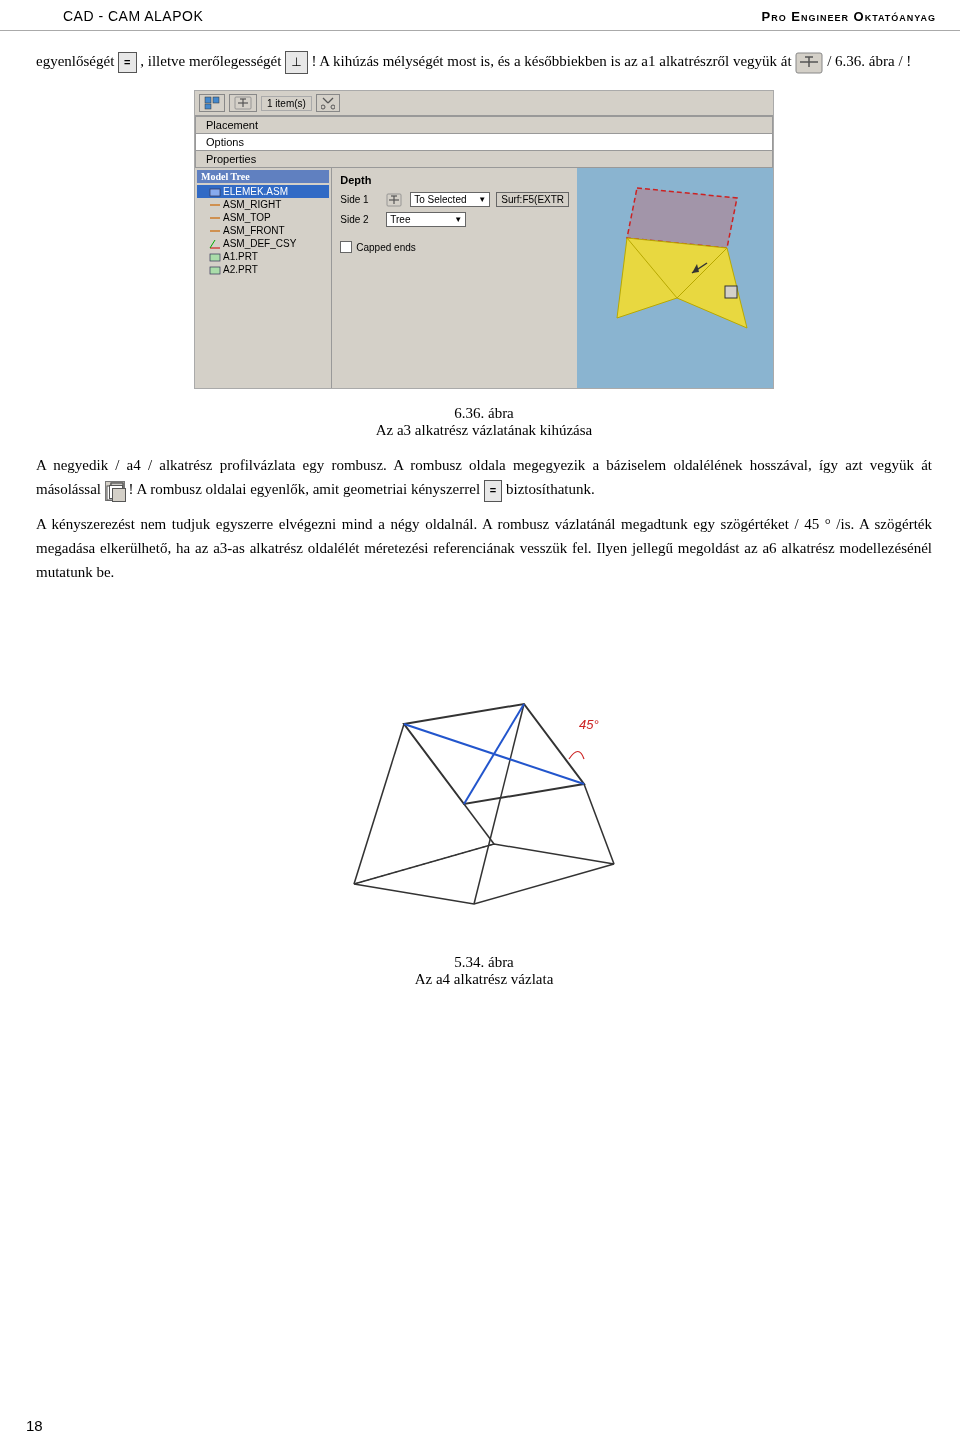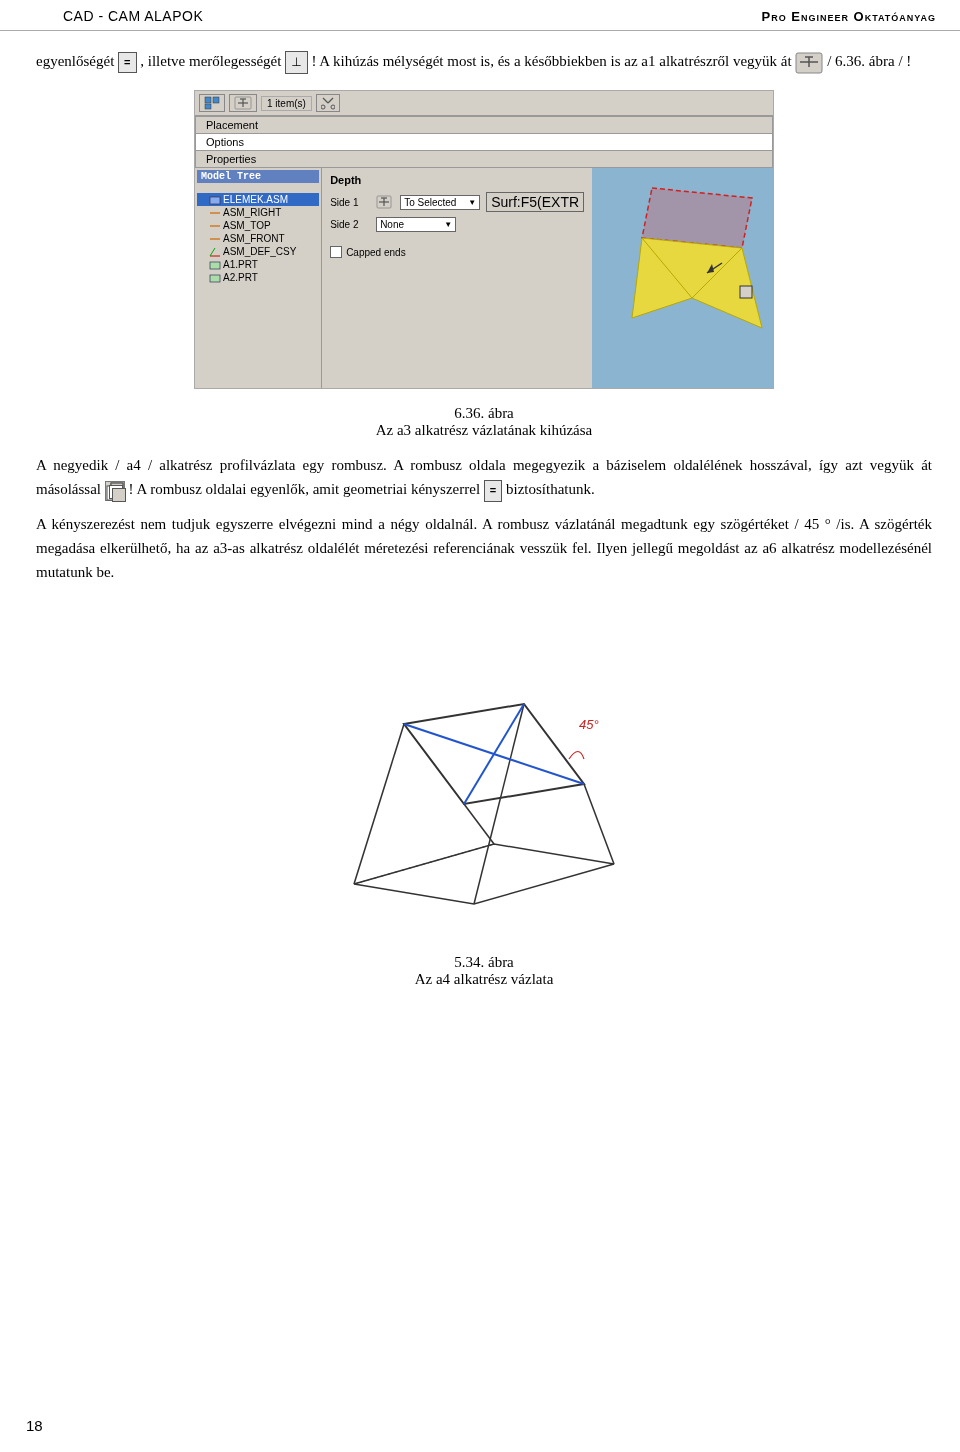--- a/index.html
+++ b/index.html
@@ -155,22 +155,22 @@
       background: #d4d0c8;
       border-right: 1px solid #999;
       padding: 2px;
     }
     .model-tree-title {
       font-size: 10px;
       font-weight: bold;
       background: #6080c0;
       color: #fff;
       padding: 1px 4px;
-      margin-bottom: 10px;
-      font-family: Liberation Mono, monospace;
+      margin-bottom: 2px;
+      font-family: Liberation Serif, serif;
     }
     .tree-item {
       font-size: 10px;
       padding: 1px 2px 1px 12px;
       font-family: Arial, sans-serif;
       display: flex;
       align-items: center;
       gap: 2px;
     }
     .tree-item.selected {
@@ -212,21 +212,21 @@
       gap: 2px;
       min-width: 80px;
     }
     .depth-dropdown-arrow {
       margin-left: auto;
       font-size: 8px;
     }
     .surf-label {
       background: #d4d0c8;
       border: 1px solid #666;
-      font-size: 14px;
+      font-size: 10px;
       font-family: Arial, sans-serif;
       padding: 1px 4px;
       min-width: 60px;
     }
     .capped-row {
       display: flex;
       align-items: center;
       gap: 4px;
       margin-top: 14px;
     }
@@ -402,21 +402,21 @@
             <div class="depth-dropdown">
               <span>To Selected</span>
               <span class="depth-dropdown-arrow">▼</span>
             </div>
             <div class="surf-label">Surf:F5(EXTR</div>
           </div>
 
           <div class="depth-row">
             <div class="depth-label">Side 2</div>
             <div class="depth-dropdown" style="min-width:80px;">
-              <span>None</span>
+              <span>Tree</span>
               <span class="depth-dropdown-arrow">▼</span>
             </div>
           </div>
 
           <div class="capped-row">
             <div class="checkbox-icon"></div>
             <span class="capped-label">Capped ends</span>
           </div>
         </div>
 

